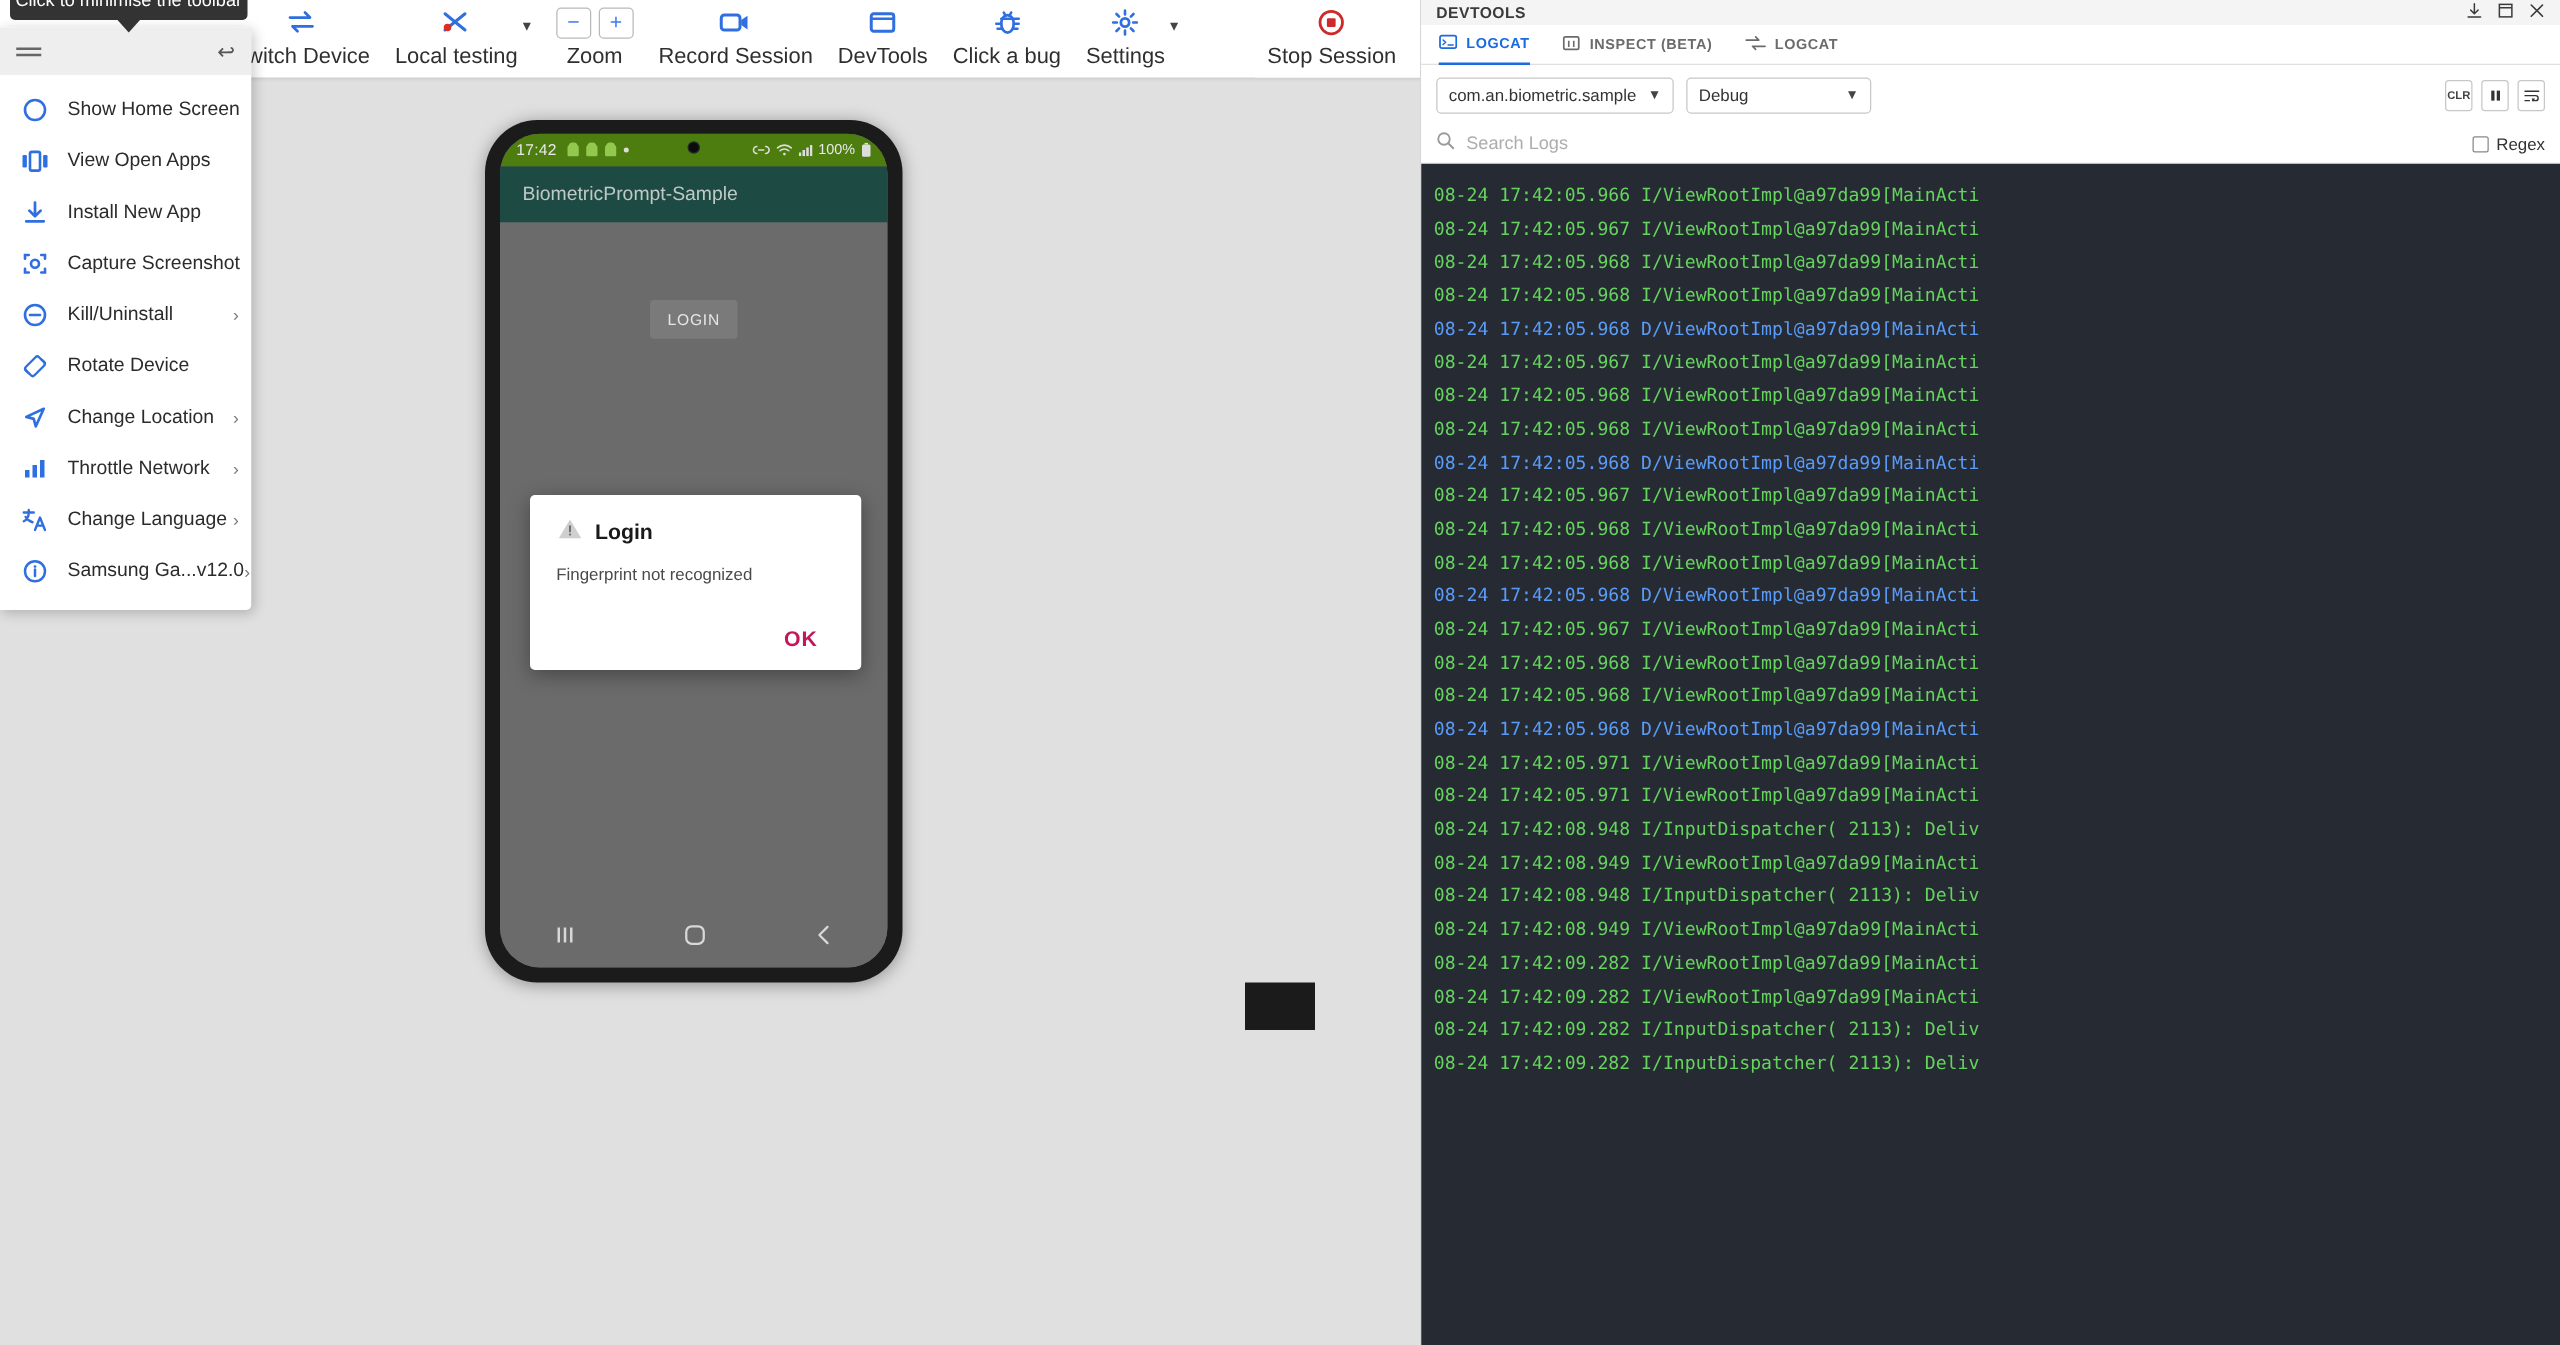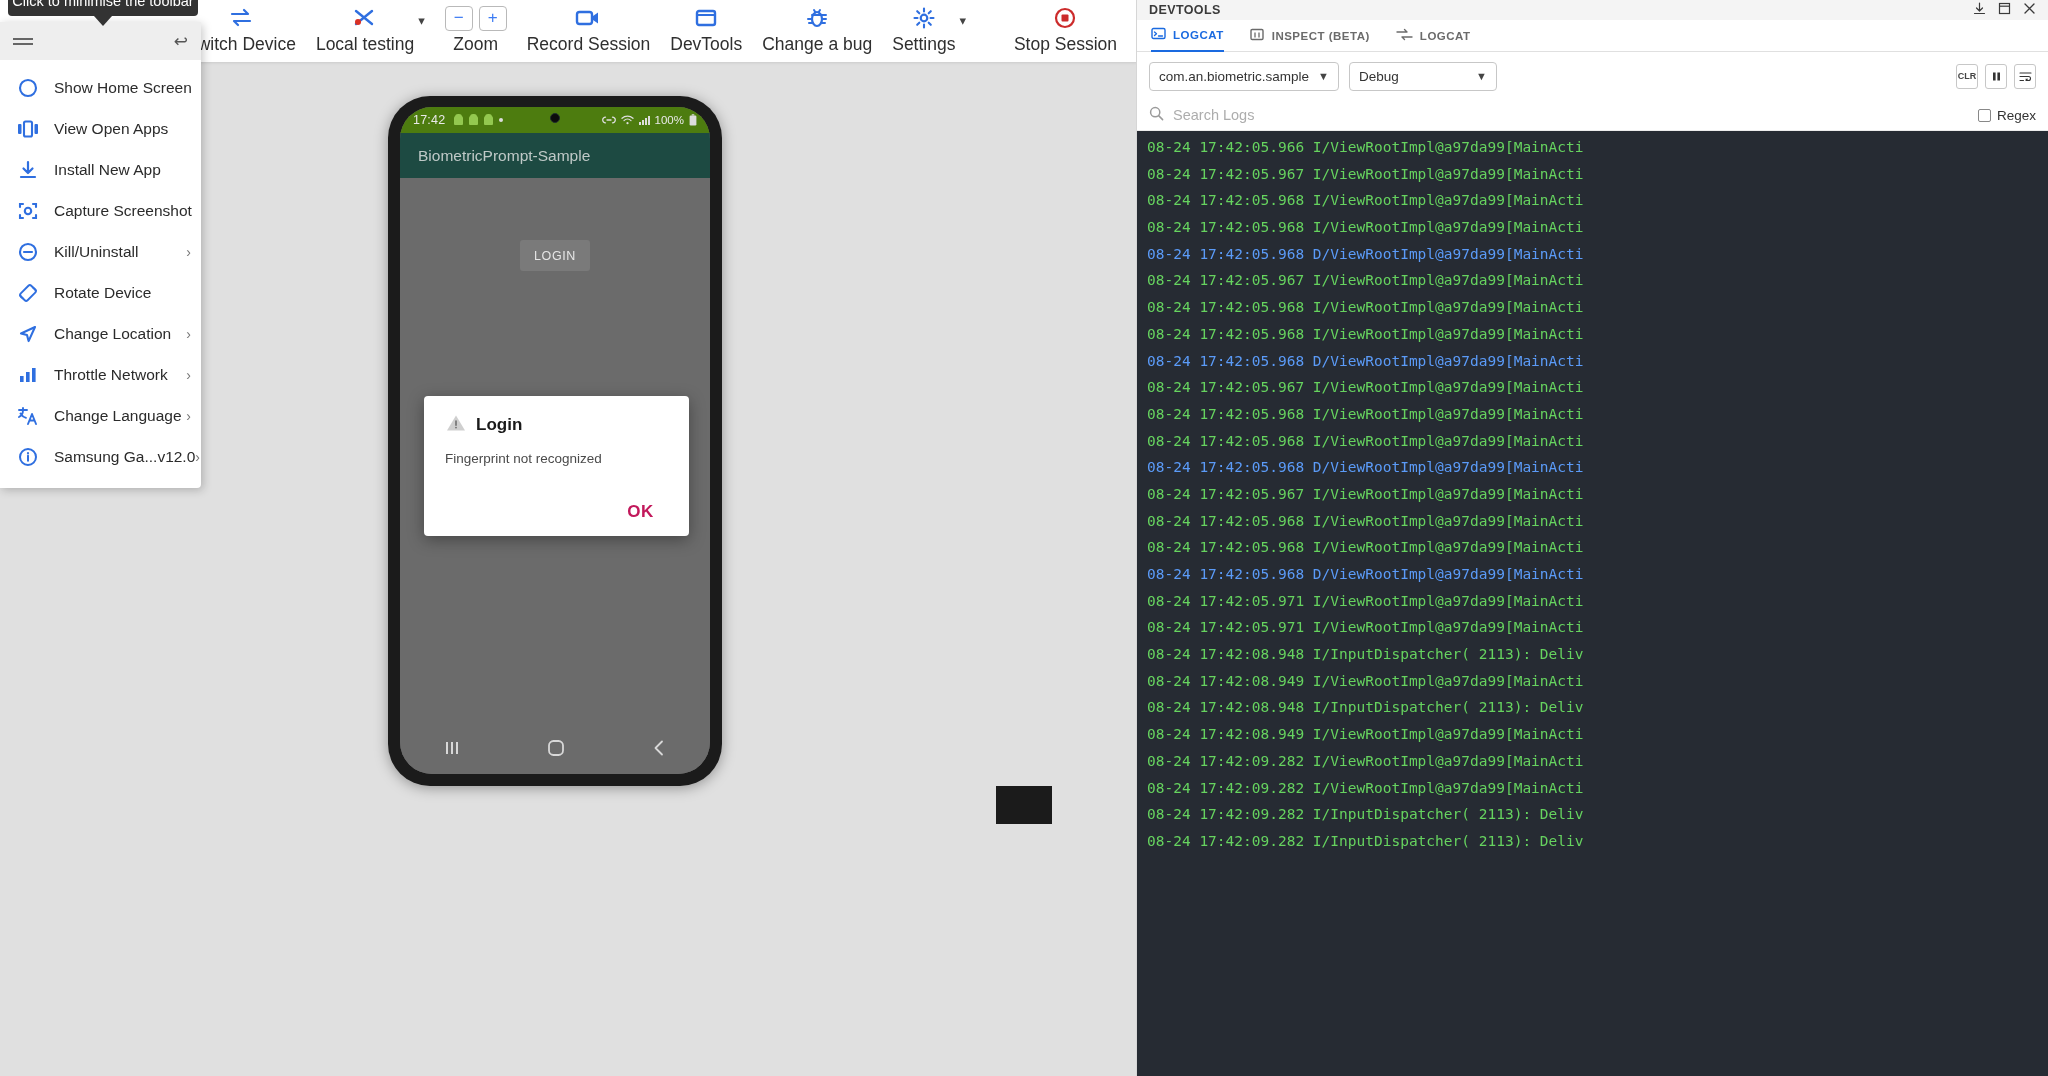--- a/index.html
+++ b/index.html
@@ -182,21 +182,21 @@
   }
   #search-box { display: flex; align-items: center; gap: 9px; flex: 1; }
   #search-inp {
     border: none; outline: none; font-size: 14.5px; color: #333; width: 260px;
     font-family: "Liberation Sans", sans-serif; background: transparent;
   }
   #search-inp::placeholder { color: #adadad; }
   #regex-wrap { display: flex; align-items: center; gap: 6px; font-size: 13.5px; color: #333; margin-left: 48px; }
   #regex-box { width: 13px; height: 13px; border: 1px solid #888; border-radius: 2px; background:#fff; }
   #logcat {
-    flex: 1; background: #262b33; overflow: hidden; padding-top: 3px;
+    flex: 1; background: #262b33; overflow: hidden; padding-top: 13px;
     font-family: "DejaVu Sans Mono", monospace; font-size: 14.5px;
   }
   .log-line { height: 26.7px; line-height: 26.7px; padding-left: 10px; white-space: nowrap; }
   .lv-I { color: #66d35f; }
   .lv-D { color: #5b9bf8; }
 </style>
 </head>
 <body>
 
 <div id="toolbar">
@@ -252,21 +252,21 @@
     <div class="tb-label">DevTools</div>
   </div>
 
   <div class="tb-item">
     <div class="tb-icon">
       <svg width="24" height="24" viewBox="0 0 24 24">
           <ellipse cx="12" cy="13" rx="5" ry="7" fill="none" stroke="#2f6fe0" stroke-width="2.2"></ellipse>
           <path d="M7 9h10M7 13H3M7 17H4M17 9h4M17 13h4M17 17h3M9 4l1.5 2.5M15 4l-1.5 2.5" stroke="#2f6fe0" stroke-width="2" stroke-linecap="round"></path>
         </svg>
     </div>
-    <div class="tb-label">Change a bug</div>
+    <div class="tb-label">Click a bug</div>
   </div>
 
   <div class="tb-item with-caret">
     <div class="tb-split">
       <div class="tb-icon">
         <svg width="24" height="24" viewBox="0 0 24 24">
             <circle cx="12" cy="12" r="3.3" fill="none" stroke="#2f6fe0" stroke-width="2.2"></circle>
             <path d="M12 2.5v3M12 18.5v3M2.5 12h3M18.5 12h3M5.2 5.2l2.1 2.1M16.7 16.7l2.1 2.1M18.8 5.2l-2.1 2.1M7.3 16.7l-2.1 2.1" stroke="#2f6fe0" stroke-width="2.1" stroke-linecap="round"></path>
           </svg>
       </div>

